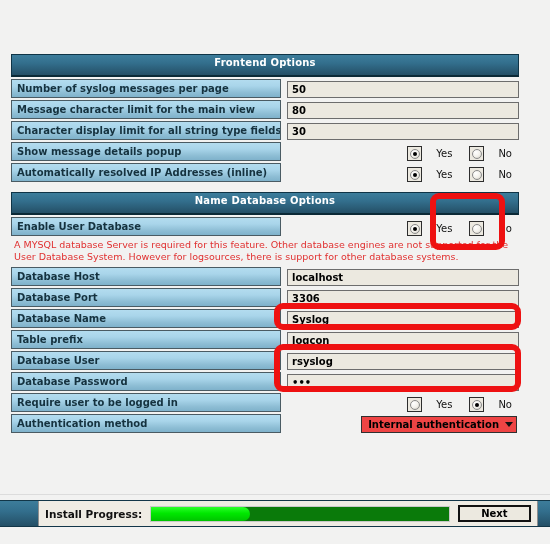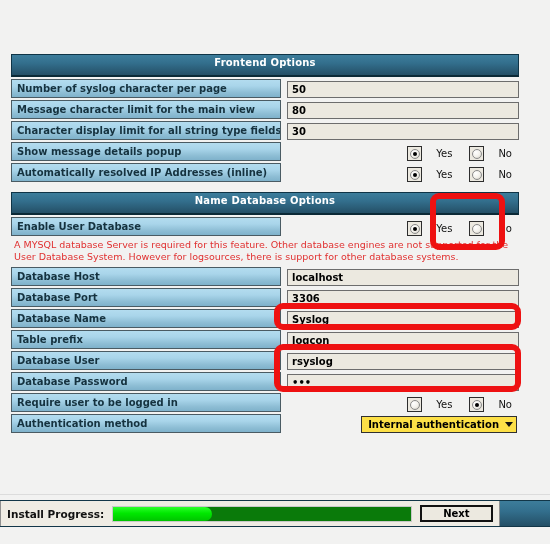--- a/index.html
+++ b/index.html
@@ -140,21 +140,21 @@
     width: 100%;
     display: flex;
     justify-content: flex-end;
     padding-right: 2px;
     box-sizing: border-box;
   }
   .fake-select {
     min-width: 148px;
     height: 17px;
     box-sizing: border-box;
-    background: #fde047;
+    background: #ef4444;
     border: 1px solid #303030;
     display: flex;
     align-items: center;
     justify-content: space-between;
     padding: 0 3px 0 6px;
     font-size: 10px;
     font-weight: bold;
     color: #000;
   }
   .caret {
@@ -193,20 +193,21 @@
     width: 550px;
     height: 27px;
     background: linear-gradient(to bottom, #3d7d9b 0%, #336f8d 40%, #244f66 100%);
     border-top: 1px solid #123648;
     border-bottom: 1px solid #123648;
     box-sizing: border-box;
     display: flex;
     align-items: center;
   }
   .bottom-inner {
+    margin-left: 38px;
     height: 100%;
     display: flex;
     align-items: center;
     background: #efece4;
     border-left: 1px solid #8f8f8f;
     border-right: 1px solid #8f8f8f;
     padding: 0 6px;
     box-sizing: border-box;
     gap: 8px;
   }
@@ -258,21 +259,21 @@
 </head>
 <body>
 
 <div class="page">
 
   <div class="form-area">
 
     <div class="section-header">Frontend Options</div>
 
     <div class="row">
-      <div class="label-cell">Number of syslog character per page</div>
+      <div class="label-cell">Number of syslog messages per page</div>
       <div class="value-cell">
         <input class="text-input" type="text" value="50" style="">
       </div>
     </div>
 
     <div class="row">
       <div class="label-cell">Message character limit for the main view</div>
       <div class="value-cell">
         <input class="text-input" type="text" value="80" style="">
       </div>

